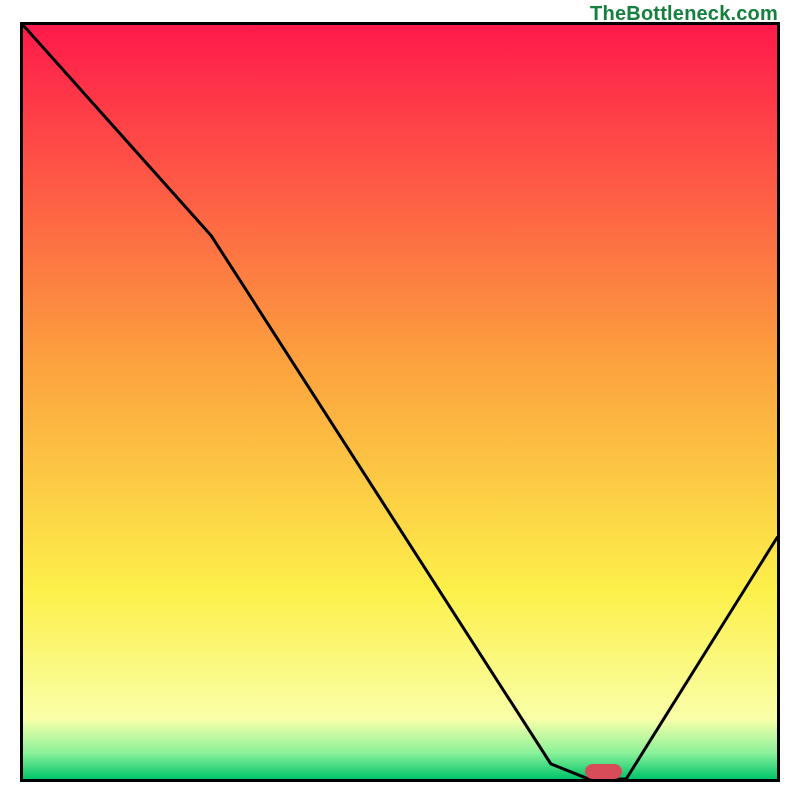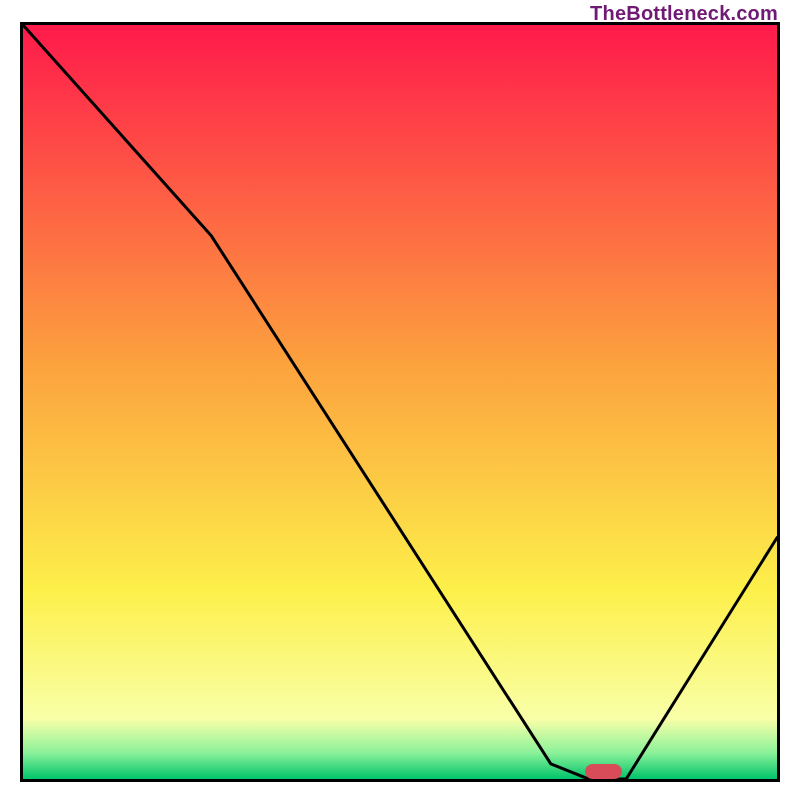--- a/index.html
+++ b/index.html
@@ -11,21 +11,21 @@
     width: 760px; height: 760px;
     border: 3px solid #000;
     box-sizing: border-box;
     overflow: hidden;
   }
   .watermark {
     position: absolute;
     top: 2px; right: 22px;
     font-size: 20px;
     font-weight: 600;
-    color: #701a75;
+    color: #15803d;
     letter-spacing: 0.2px;
   }
   svg.bg { position: absolute; left: 0; top: 0; width: 100%; height: 100%; }
   svg.curve { position: absolute; left: 0; top: 0; width: 100%; height: 100%; }
   .marker {
     position: absolute;
     background: #d84c59;
     border-radius: 8px;
   }
 </style>

